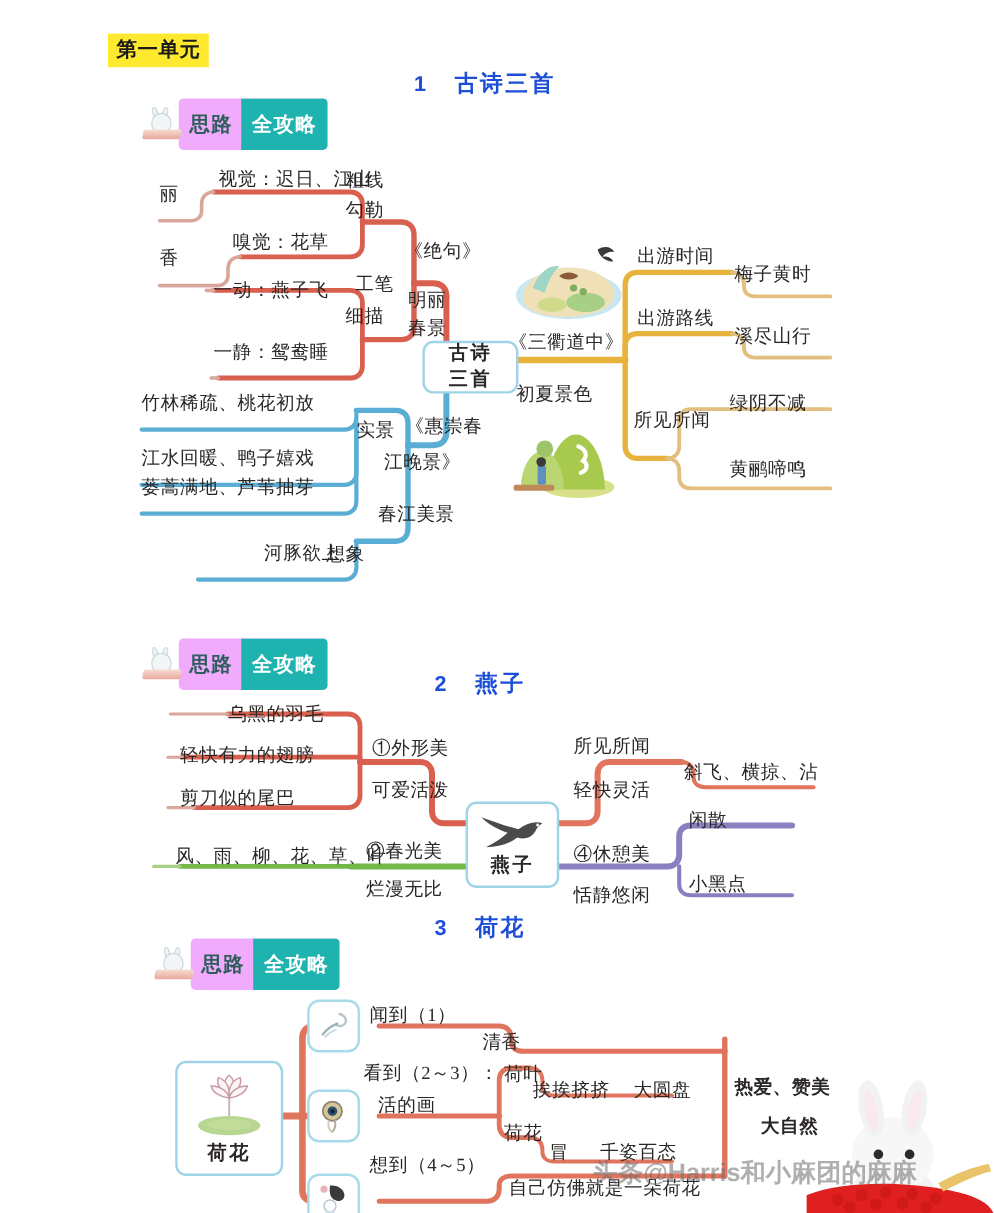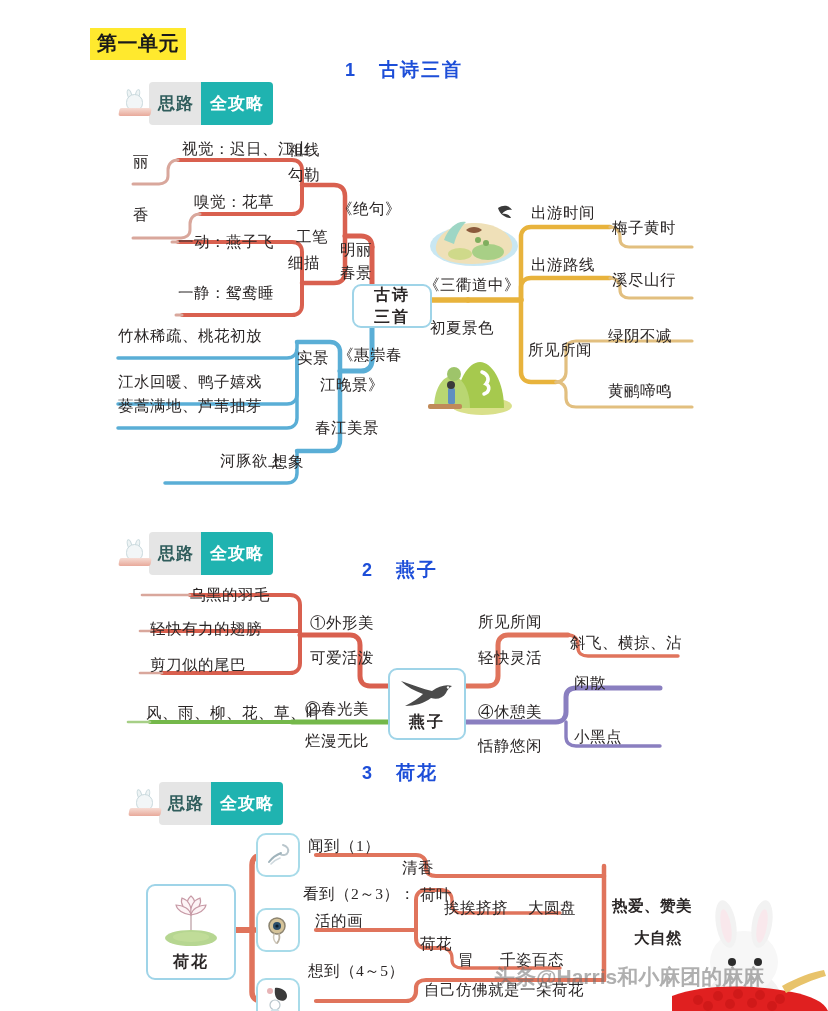--- a/index.html
+++ b/index.html
@@ -9,21 +9,21 @@
     font-family:"Liberation Serif","DejaVu Serif",serif;
     color:#231f20;
   }
   .abs { position:absolute; }
 
   
   #unit-badge {
     left:90px; top:28px;
     background:#ffe92e; padding:2px 7px 3px 7px;
     font-family:"Liberation Sans","DejaVu Sans",sans-serif;
-    font-weight:bold; font-size:20px; letter-spacing:.5px; color:#1a1a1a;
+    font-weight:bold; font-size:17px; letter-spacing:.5px; color:#1a1a1a;
   }
 
   
   .lesson-title {
     font-family:Liberation Sans, sans-serif;
     font-weight:bold; font-size:19px; color:#1d4ed8; letter-spacing:2px;
     white-space:nowrap;
   }
   .lesson-title .num { font-weight:bold; margin-right:22px; font-size:18px; }
 
@@ -41,21 +41,21 @@
     position:absolute; left:8px; bottom:6px; width:17px; height:17px;
     background:#f2f6f7; border:1px solid #c9d9dd; border-radius:50% 50% 45% 45%;
   }
   .guide-badge .gb-icon .ear1,.guide-badge .gb-icon .ear2 {
     position:absolute; width:5px; height:11px; background:#eef4f5;
     border:1px solid #c9d9dd; border-radius:50%;
   }
   .guide-badge .gb-icon .ear1 { left:9px; bottom:17px; transform:rotate(-16deg); }
   .guide-badge .gb-icon .ear2 { left:17px; bottom:17px; transform:rotate(14deg); }
   .guide-badge .gb-body {
-    display:flex; align-items:stretch; height:43px; background:#e5e5e5;
+    display:flex; align-items:stretch; height:43px; background:#f0abfc;
     border-radius:4px; overflow:hidden; padding-left:6px;
   }
   .guide-badge .gb-left {
     display:flex; align-items:center; padding:0 7px 0 3px;
     font-family:"Liberation Sans","DejaVu Sans",sans-serif;
     font-weight:bold; font-size:17px; color:#2f5d5c; letter-spacing:1px;
   }
   .guide-badge .gb-right {
     display:flex; align-items:center; padding:0 9px; background:#1fb3b0;
     font-family:"Liberation Sans","DejaVu Sans",sans-serif;

